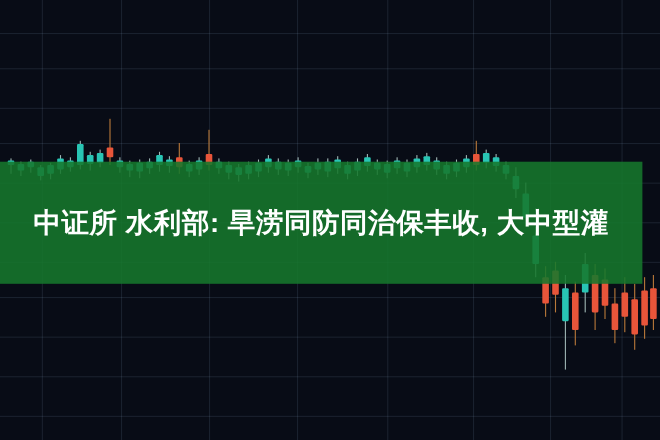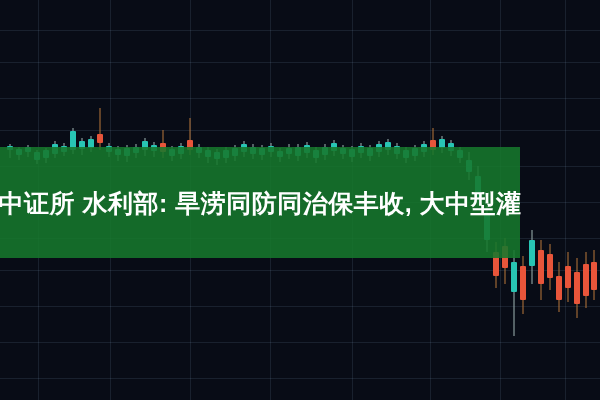--- a/index.html
+++ b/index.html
@@ -59,21 +59,21 @@
   }
   .up .wick   { background: #b9793a; }
   .up .body   { background: #e8553a; }
   .down .wick { background: #9fb6b4; }
   .down .body { background: #28c5b4; }
 
   
   #headline-band {
     position: absolute;
     left: 0;
-    width: 520px;
+    width: 584px;
     background: rgba(22, 120, 44, 0.88);
     display: flex;
     flex-direction: column;
     align-items: center;
     justify-content: center;
   }
   .headline-line {
     color: #ffffff;
     font-weight: bold;
     font-size: 25px;

